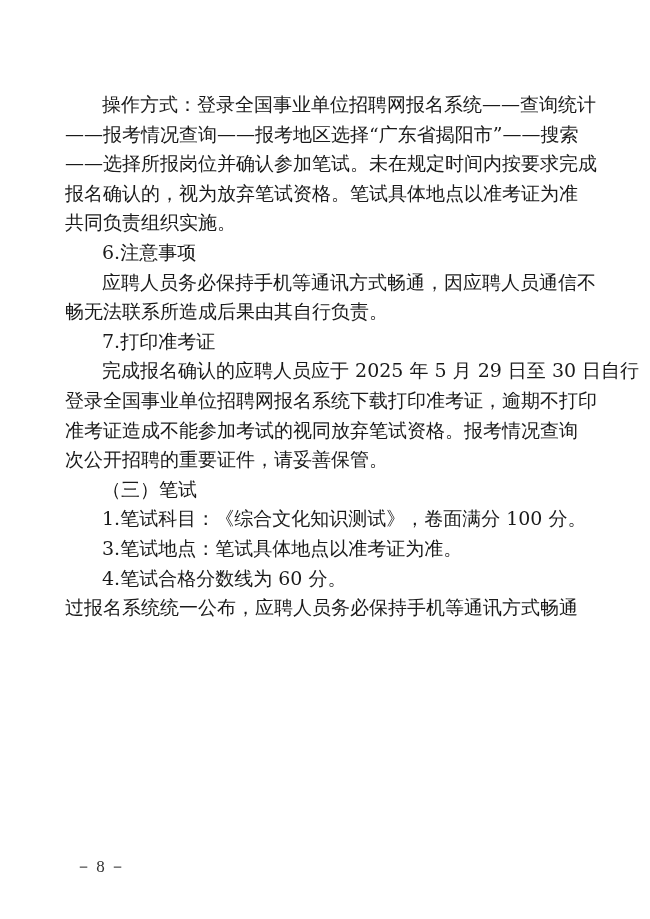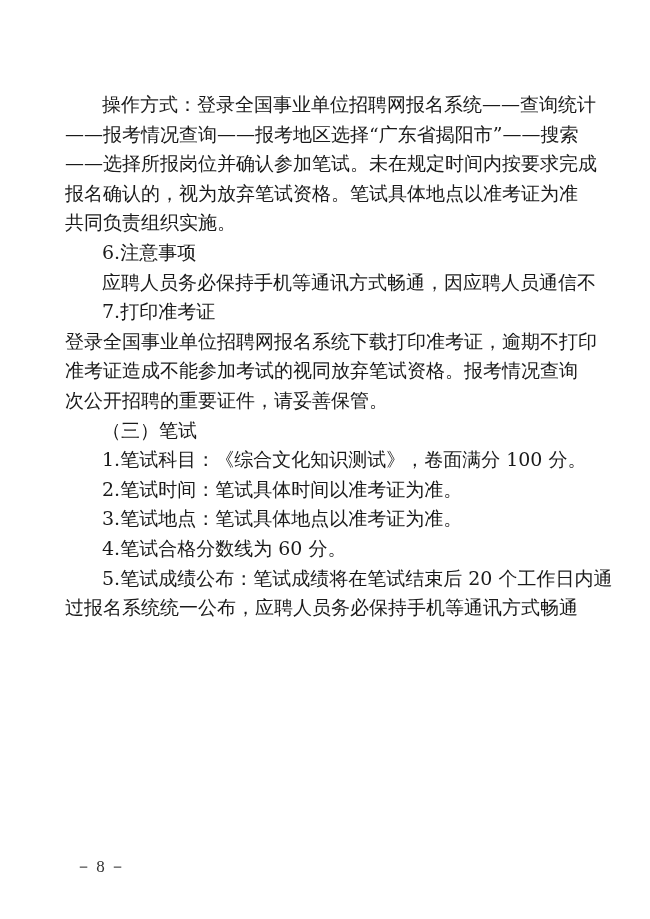--- a/index.html
+++ b/index.html
@@ -24,37 +24,37 @@
     <div class="line">——报考情况查询——报考地区选择“广东省揭阳市”——搜索</div>
     <div class="line">——选择所报岗位并确认参加笔试。未在规定时间内按要求完成</div>
     <div class="line">报名确认的，视为放弃笔试资格。笔试具体地点以准考证为准</div>
     <div class="line last">共同负责组织实施。</div>
   </div>
 
   <div class="line last indent heading">6.注意事项</div>
 
   <div>
     <div class="line indent">应聘人员务必保持手机等通讯方式畅通，因应聘人员通信不</div>
+    <div class="line last">畅无法联系所造成后果由其自行负责。</div>
   </div>
 
   <div class="line last indent heading">7.打印准考证</div>
 
   <div>
+    <div class="line indent">完成报名确认的应聘人员应于 2025 年 5 月 29 日至 30 日自行</div>
     <div class="line">登录全国事业单位招聘网报名系统下载打印准考证，逾期不打印</div>
     <div class="line">准考证造成不能参加考试的视同放弃笔试资格。报考情况查询</div>
     <div class="line last">次公开招聘的重要证件，请妥善保管。</div>
   </div>
 
   <div class="line last indent">（三）笔试</div>
 
 
   <div class="line last indent">1.笔试科目：《综合文化知识测试》，卷面满分 100 分。</div>
-  <div class="line last indent">2.笔试时间：笔试具体时间以准考证为准。</div>
   <div class="line last indent">3.笔试地点：笔试具体地点以准考证为准。</div>
   <div class="line last indent">4.笔试合格分数线为 60 分。</div>
 
   <div>
-    <div class="line indent">5.笔试成绩公布：笔试成绩将在笔试结束后 20 个工作日内通</div>
     <div class="line">过报名系统统一公布，应聘人员务必保持手机等通讯方式畅通</div>
   </div>
 </div>
 
 <div class="footer">－ 8 －</div>
 
 </body></html>

